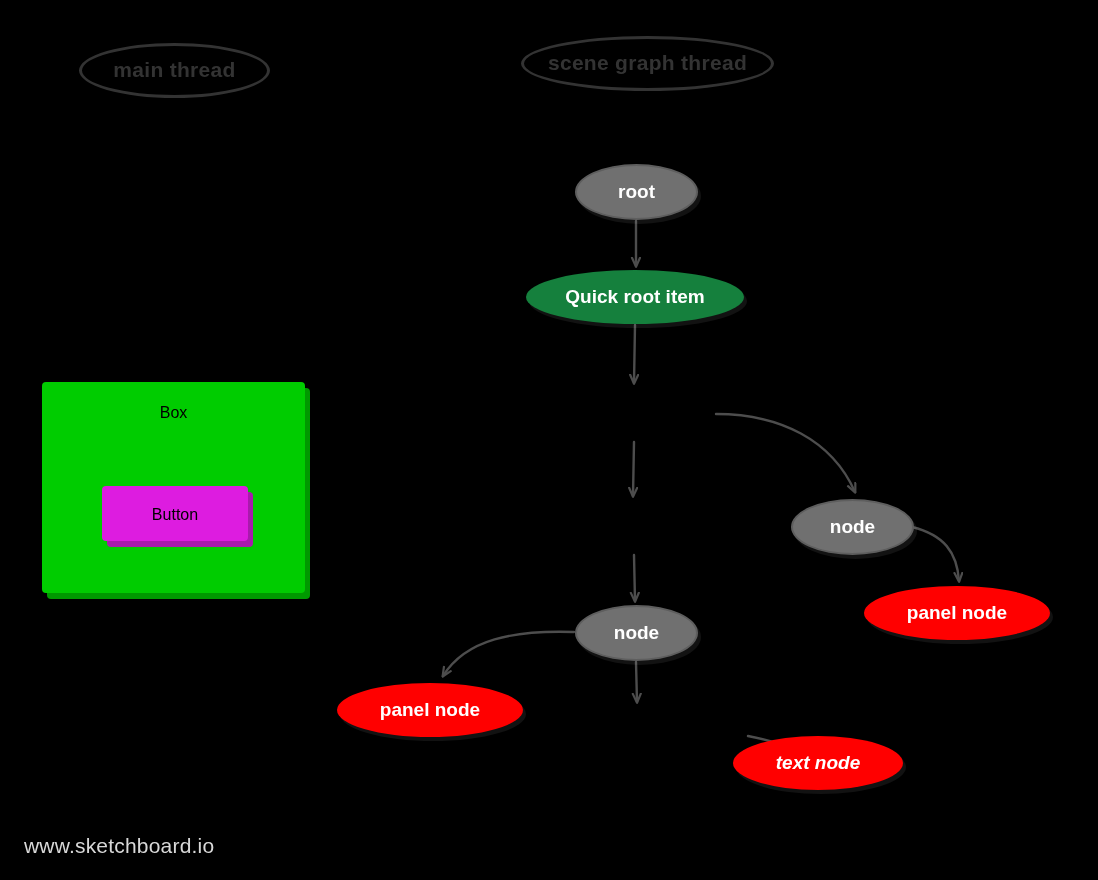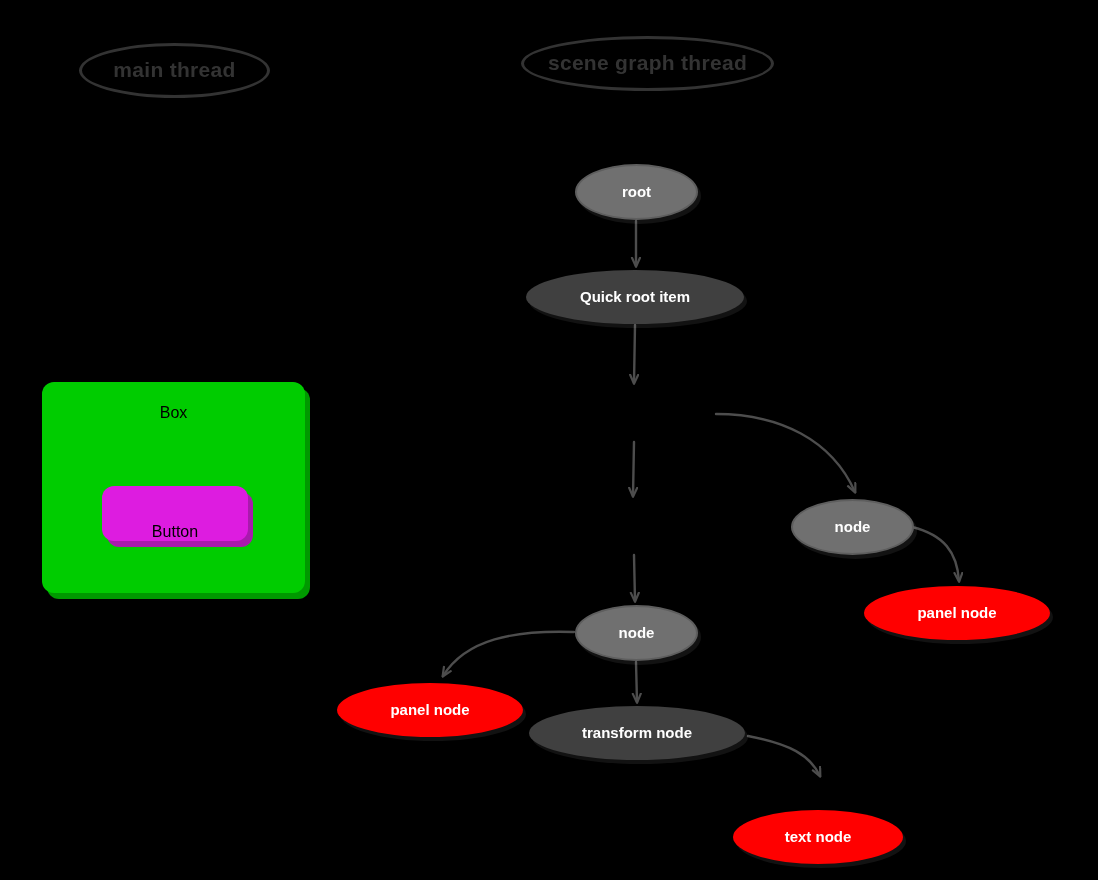--- a/index.html
+++ b/index.html
@@ -41,39 +41,39 @@
     background: transparent;
     border: 3px solid #333333;
     color: #333333;
     font-weight: bold;
     font-size: 21px;
     letter-spacing: 0.3px;
   }
   .filled {
     color: #ffffff;
     font-weight: bold;
-    font-size: 15px;
+    font-size: 19px;
     box-shadow: 3px 4px 0 rgba(255,255,255,0.07);
   }
   .fill-gray  { background: #707070; border: 2px solid #5e5e5e; }
-  .fill-blue  { background: #404040; }
+  .fill-blue  { background: #15803d; }
   .fill-red   { background: #ff0000; text-align: right; }
   .rect {
-    border-radius: 12px;
+    border-radius: 4px;
     align-items: flex-start;
     padding-top: 23px;
   }
   .fill-green {
     background: #00cc00;
     box-shadow: 5px 6px 0 #009900;
   }
   .fill-magenta {
     background: #dd1ce0;
     box-shadow: 5px 6px 0 #a81aad;
-    align-items: flex-end;
+    align-items: center;
     padding-top: 4px;
   }
   .watermark {
     position: absolute;
     left: 24px;
     top: 834px;
     color: #d8d8d8;
     font-size: 21px;
     font-family: "Liberation Sans", sans-serif;
     letter-spacing: 0.2px;
@@ -147,22 +147,20 @@
   </div>
 
   <div class="node ellipse filled fill-gray" style="left:575px; top:605px; width:123px; height:56px;">
     <span>node</span>
   </div>
 
   <div class="node ellipse filled fill-red" style="left:337px; top:683px; width:186px; height:54px;">
     <span>panel node</span>
   </div>
 
-  <div class="node ellipse filled fill-blue" style="left:529px; top:706px; width:216px; height:54px;">
-    <span>transform node</span>
-  </div>
 
-  <div class="node ellipse filled fill-red" style="left:733px; top:810px; width:170px; height:54px;">
+  <div class="node ellipse filled fill-red" style="left:733px; top:736px; width:170px; height:54px;font-style:italic;">
     <span>text node</span>
   </div>
 
+  <div class="watermark">www.sketchboard.io</div>
 
 </div>
 
 </body></html>

